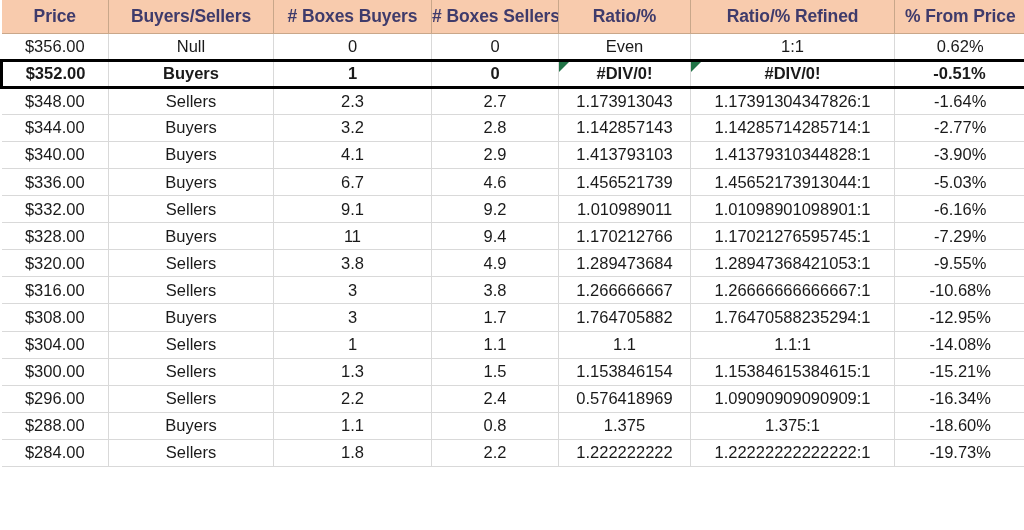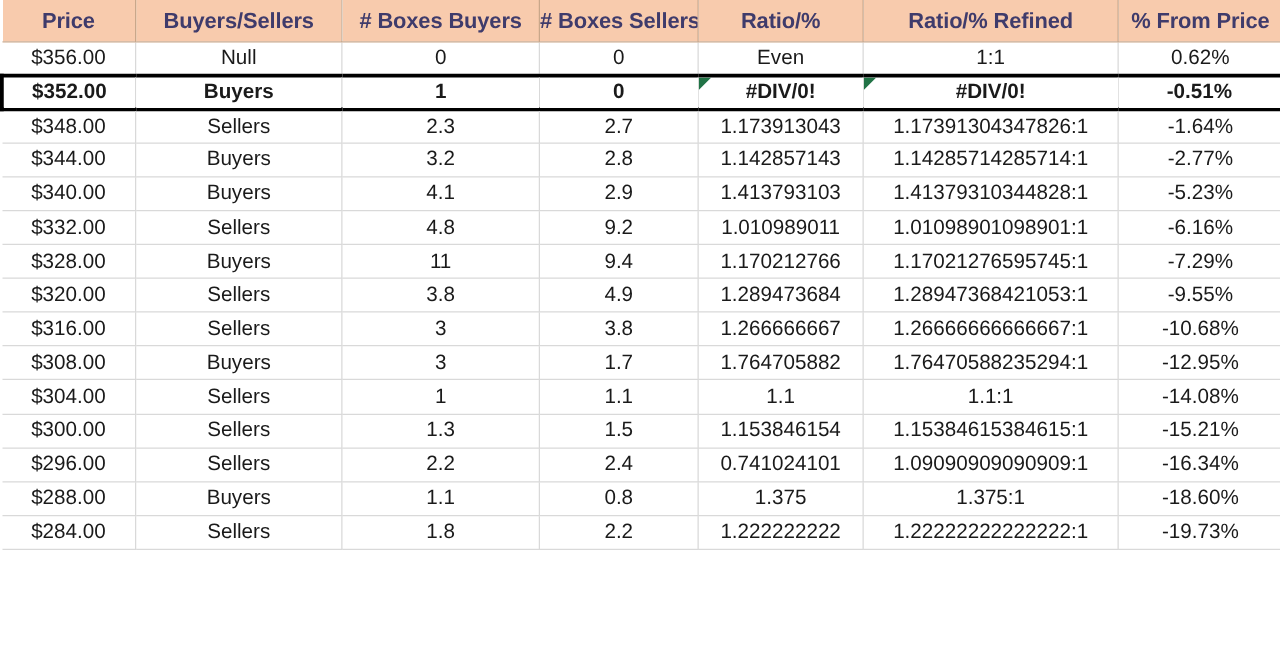--- a/index.html
+++ b/index.html
@@ -238,32 +238,55 @@
           <td>
             <span class="cell-text">2.9</span>
           </td>
           <td>
             <span class="cell-text">1.413793103</span>
           </td>
           <td>
             <span class="cell-text">1.41379310344828:1</span>
           </td>
           <td>
-            <span class="cell-text">-5.23%</span>
+            <span class="cell-text">-3.90%</span>
+          </td>
+        </tr>
+        <tr class="data-row">
+          <td>
+            <span class="cell-text">$336.00</span>
+          </td>
+          <td class="lbl lbl-buyers">
+            <span class="cell-text">Buyers</span>
+          </td>
+          <td>
+            <span class="cell-text">6.7</span>
+          </td>
+          <td>
+            <span class="cell-text">4.6</span>
+          </td>
+          <td>
+            <span class="cell-text">1.456521739</span>
+          </td>
+          <td>
+            <span class="cell-text">1.45652173913044:1</span>
+          </td>
+          <td>
+            <span class="cell-text">-5.03%</span>
           </td>
         </tr>
         <tr class="data-row">
           <td>
             <span class="cell-text">$332.00</span>
           </td>
           <td class="lbl lbl-sellers">
             <span class="cell-text">Sellers</span>
           </td>
           <td>
-            <span class="cell-text">4.8</span>
+            <span class="cell-text">9.1</span>
           </td>
           <td>
             <span class="cell-text">9.2</span>
           </td>
           <td>
             <span class="cell-text">1.010989011</span>
           </td>
           <td>
             <span class="cell-text">1.01098901098901:1</span>
           </td>
@@ -416,21 +439,21 @@
           <td class="lbl lbl-sellers">
             <span class="cell-text">Sellers</span>
           </td>
           <td>
             <span class="cell-text">2.2</span>
           </td>
           <td>
             <span class="cell-text">2.4</span>
           </td>
           <td>
-            <span class="cell-text">0.741024101</span>
+            <span class="cell-text">0.576418969</span>
           </td>
           <td>
             <span class="cell-text">1.09090909090909:1</span>
           </td>
           <td>
             <span class="cell-text">-16.34%</span>
           </td>
         </tr>
         <tr class="data-row">
           <td>

